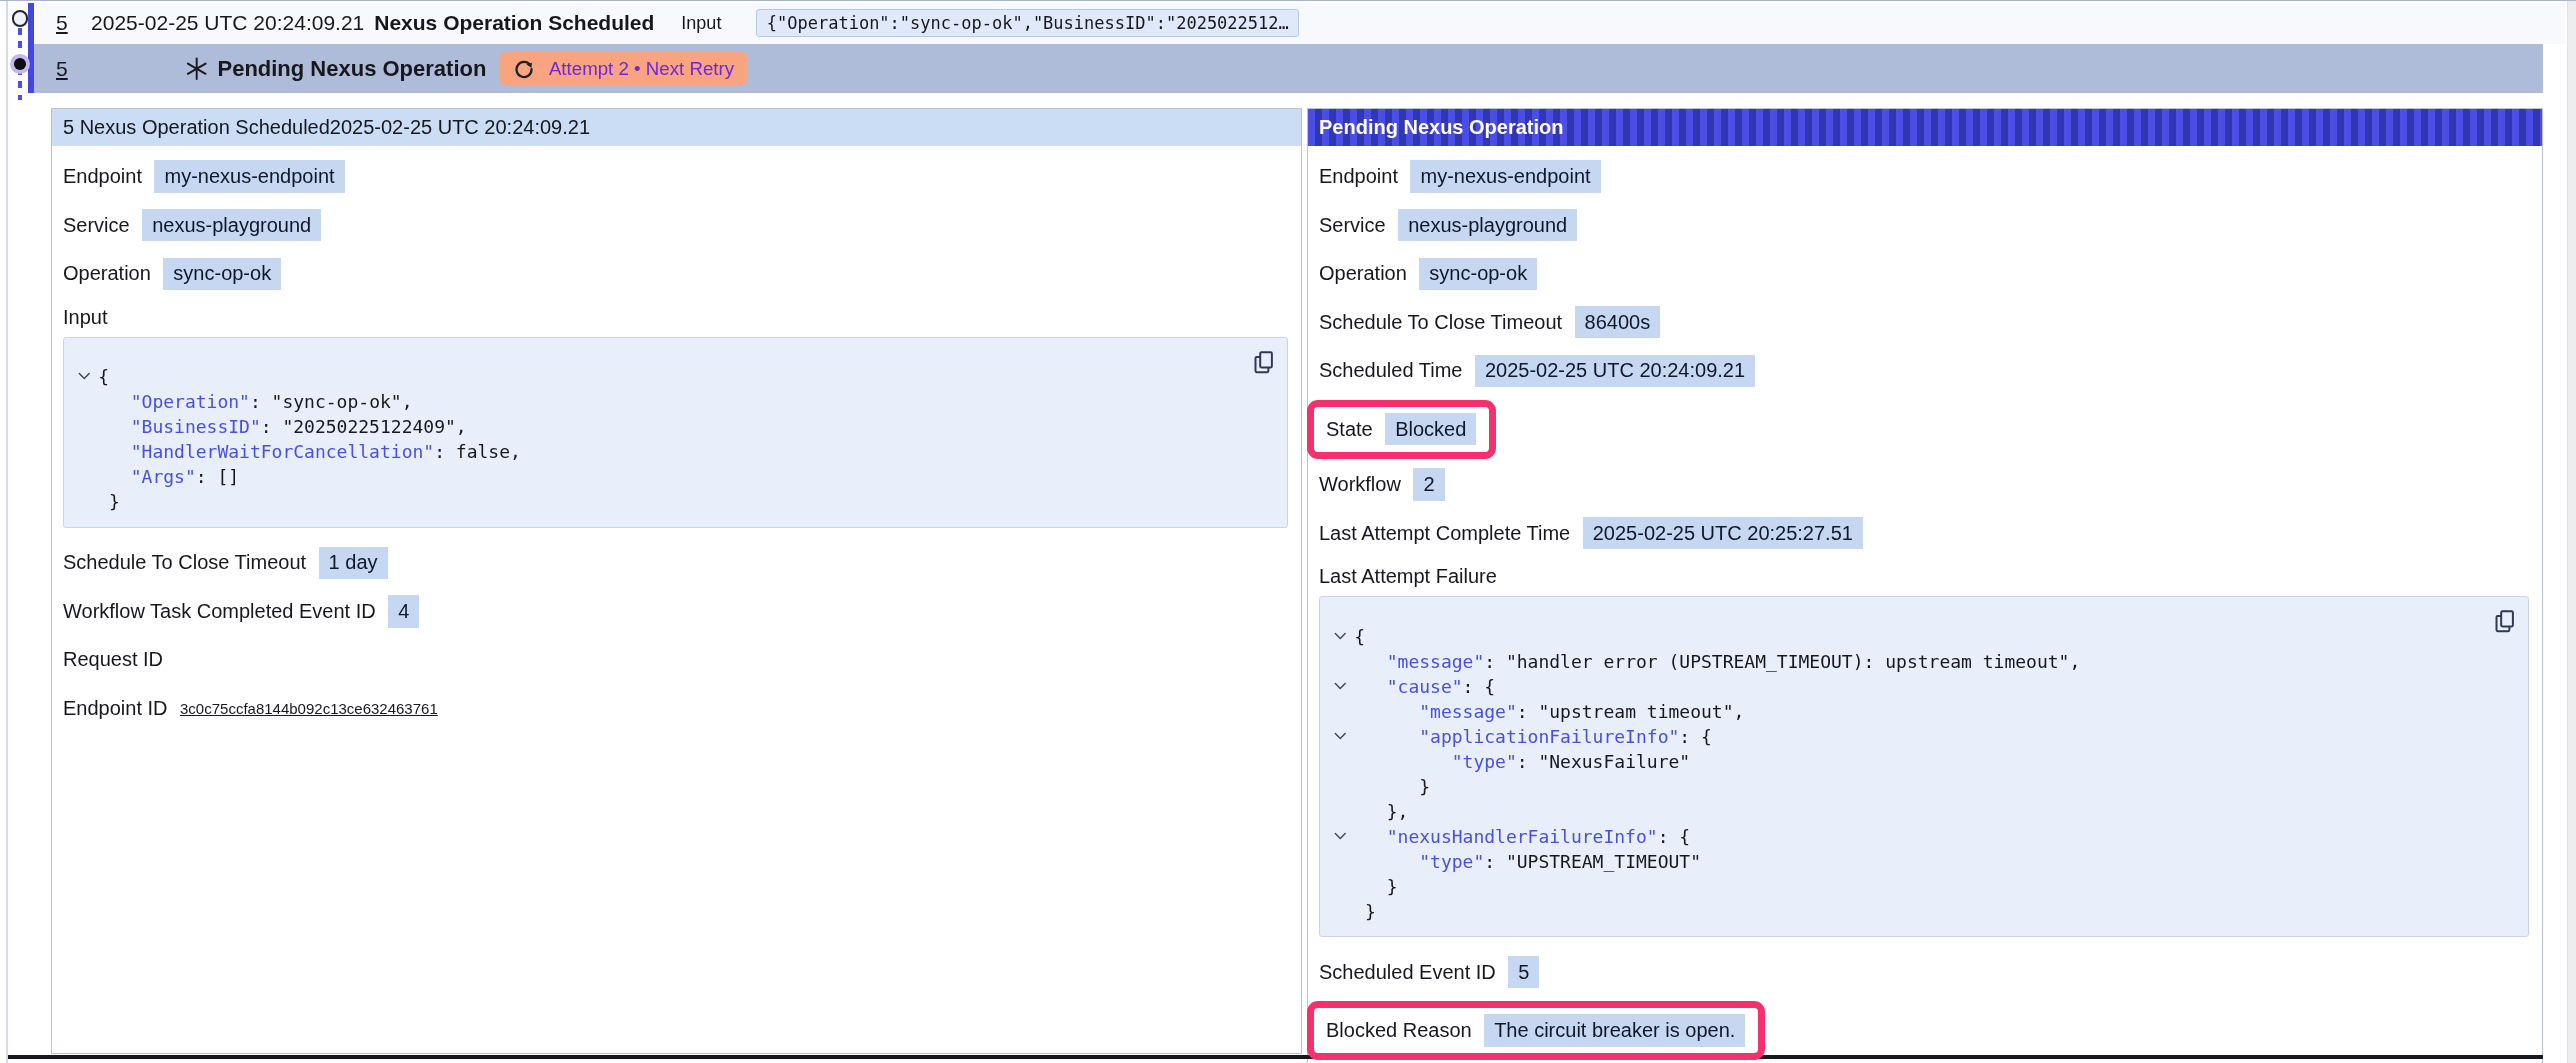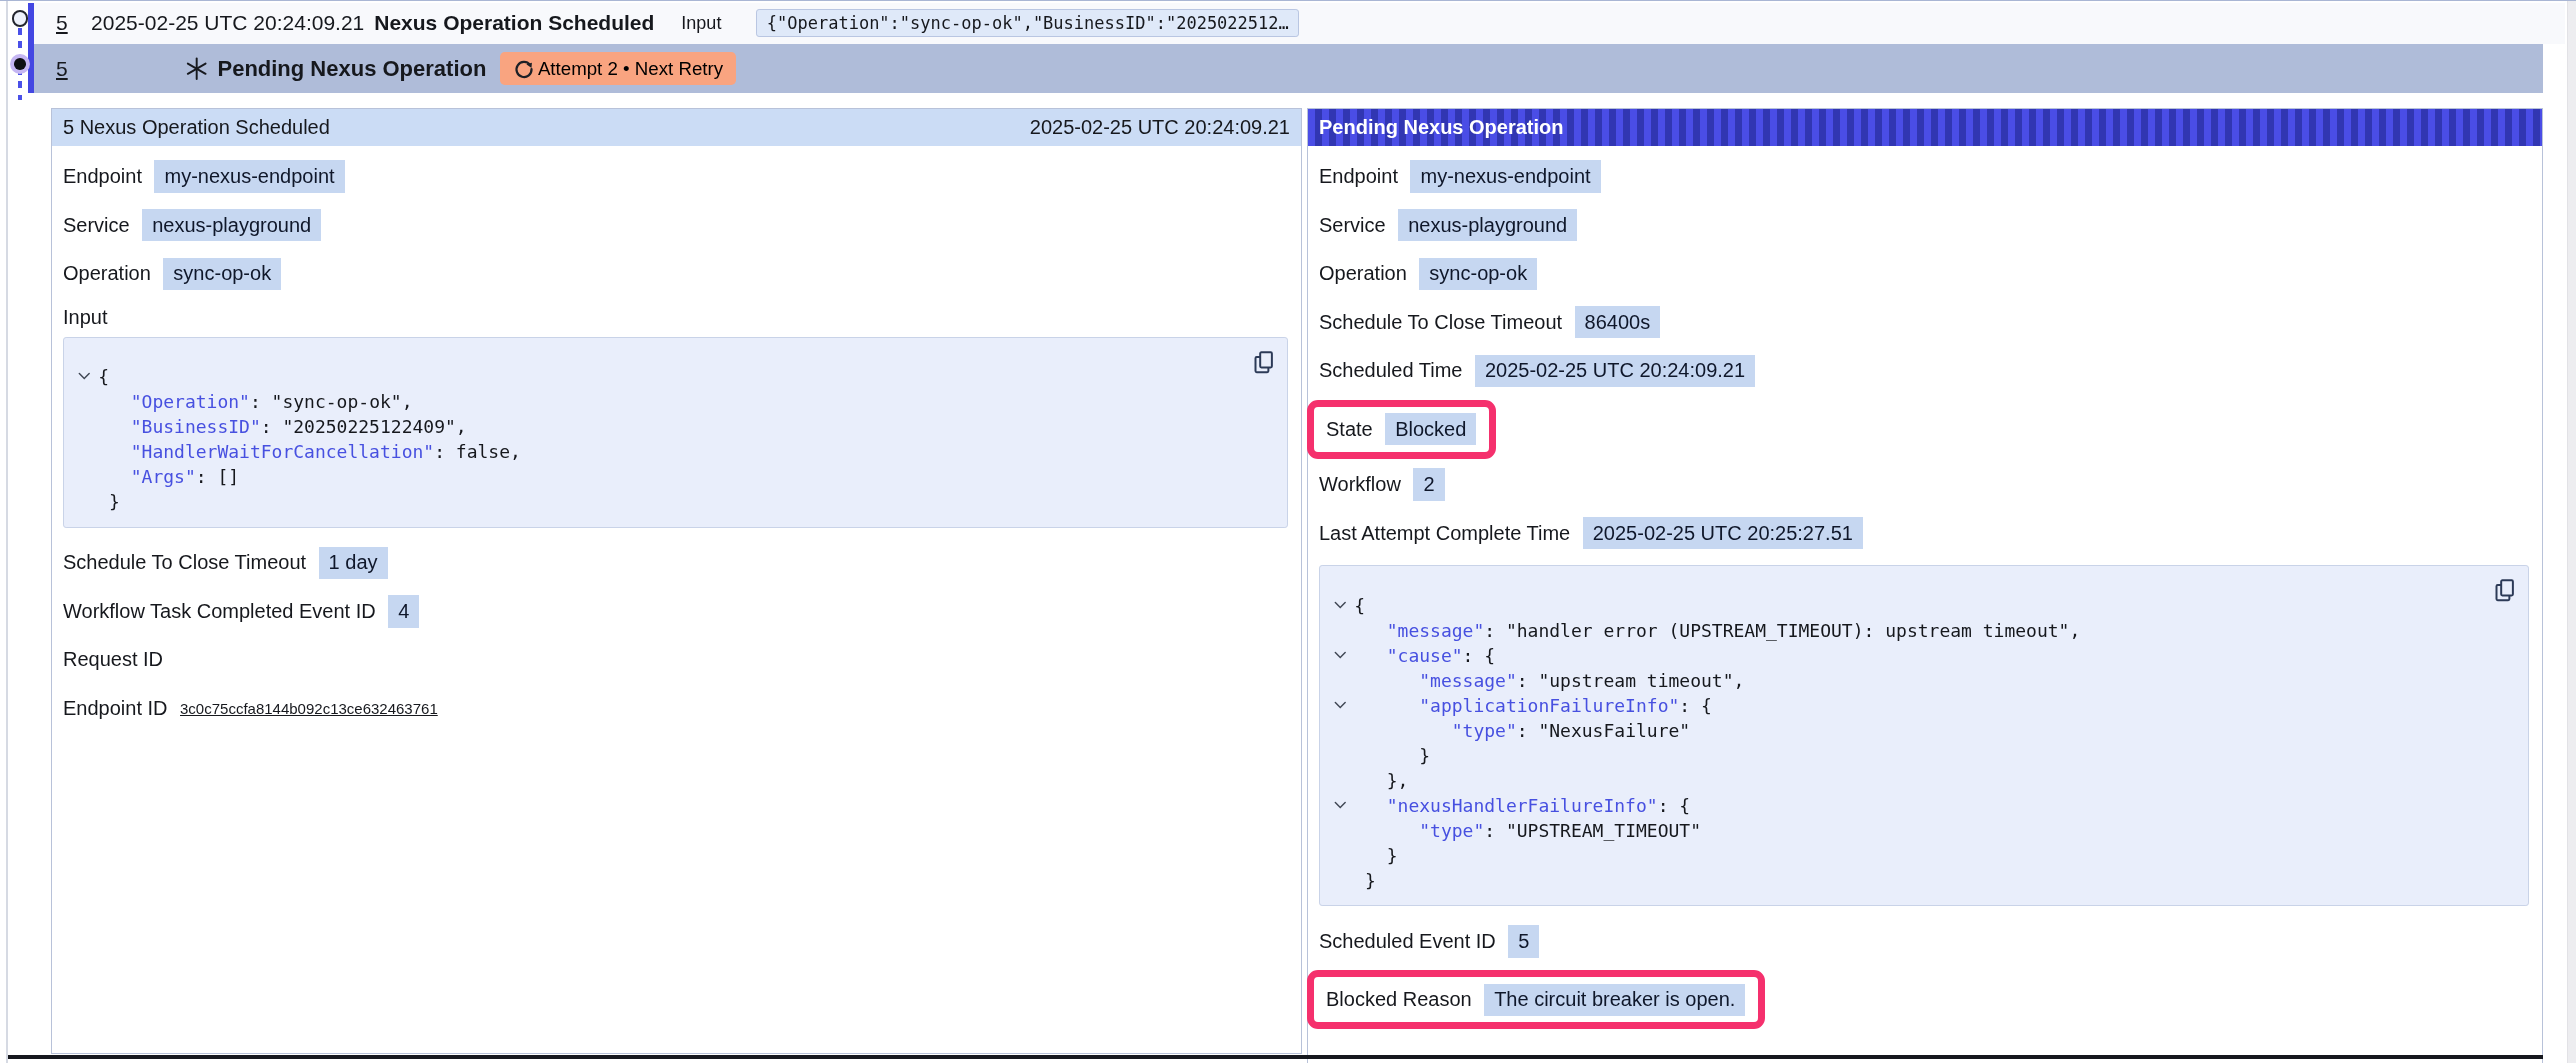--- a/index.html
+++ b/index.html
@@ -20,28 +20,28 @@
   .row1{position:absolute;left:34px;top:1.6px;height:41px;right:11px;background:#F8F9FC;display:flex;align-items:center;font-size:21px;}
   .row2{position:absolute;left:34px;top:43px;height:49px;width:2509px;background:#AFBCD9;display:flex;align-items:center;font-size:21px;}
   .idlink{margin-left:22px;color:#16181D;text-decoration:underline;cursor:pointer;}
   .row1 .ts{margin-left:23.4px;}
   .row1 .name{margin-left:10px;font-weight:700;font-size:21px;}
   .row1 .input-label{margin-left:27px;font-size:18px;}
   .row1 .input-chip{margin-left:35px;background:#DFE9F9;border:0.8px solid #B9C6E2;border-radius:3.1px;padding:3.1px 9.4px;
     font-family:"DejaVu Sans Mono",monospace;font-size:17px;white-space:nowrap;overflow:hidden;max-width:608px;}
   .row2 .asterisk{margin-left:117px;display:flex;align-items:center;}
   .row2 .name2{margin-left:9.4px;font-weight:700;font-size:22px;}
-  .row2 .badge{margin-left:14px;background:#F9A480;border-radius:4.7px;padding:5.5px 12.5px;display:flex;align-items:center;gap:3px;font-size:18.7px;color:#000000;}
+  .row2 .badge{margin-left:14px;background:#F9A480;border-radius:4.7px;padding:5.5px 12.5px;display:flex;align-items:center;gap:14px;font-size:18.7px;color:#6d28d9;}
 
   
   .card{position:absolute;top:107px;background:#fff;border:0.8px solid #B8C2D9;box-sizing:border-box;}
   .left-card{left:51px;width:1251px;height:946px;}
   .right-card{left:1307px;width:1236px;height:957px;border-bottom:none;}
   .card-header{height:37px;display:flex;align-items:center;padding:0 11px;font-size:20px;}
-  .left-card .card-header{background:#CBDCF5;justify-content:space-between;}
+  .left-card .card-header{background:#CBDCF5;}
   .right-card .card-header{background:repeating-linear-gradient(90deg,#4A4DE6 0 7px,#3136B2 7px 14px);color:#fff;font-weight:700;}
   .card-body{padding:14px 11px 0;}
 
   .field{display:flex;align-items:center;gap:12.5px;margin:0 0 15.6px;min-height:33px;}
   .label{font-size:20px;}
   .chip{background:#C6D7F1;border-radius:0;padding:4.7px 10px;font-size:20px;color:#0f172a;}
   .value-link{font-size:15px;color:#16181D;text-decoration:underline;cursor:pointer;}
   .section-label{font-size:20px;margin:3.1px 0 7.8px;}
 
   .annotate{position:relative;z-index:5;display:inline-flex;align-items:center;gap:12.5px;
@@ -214,20 +214,21 @@
 
       <div class="field">
         <span class="label">Workflow</span>
         <span class="chip">2</span>
       </div>
       <div class="field">
         <span class="label">Last Attempt Complete Time</span>
         <span class="chip">2025-02-25 UTC 20:25:27.51</span>
       </div>
 
+      <div class="section-label">Last Attempt Failure</div>
       <div class="code-block">
         <div>
             <div class="code-line">
               <span class="gutter">
                 <svg width="12.5" height="8.6" viewBox="0 0 14 9">
                   <path d="M1.5 1.5 L7 7 L12.5 1.5" fill="none" stroke="#3F4653" stroke-width="1.6" stroke-linecap="round"></path>
                 </svg>
               </span>
               <span class="code-text">{</span>
             </div>

